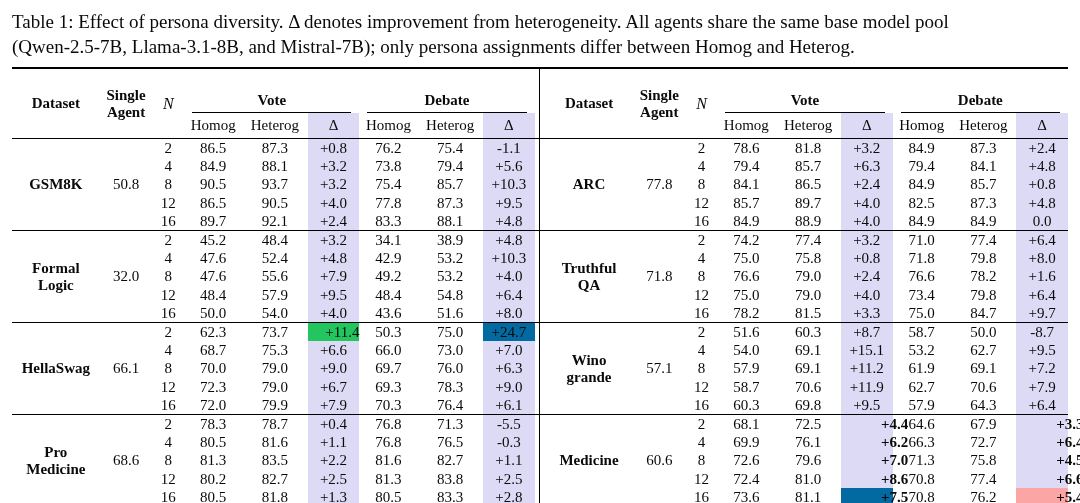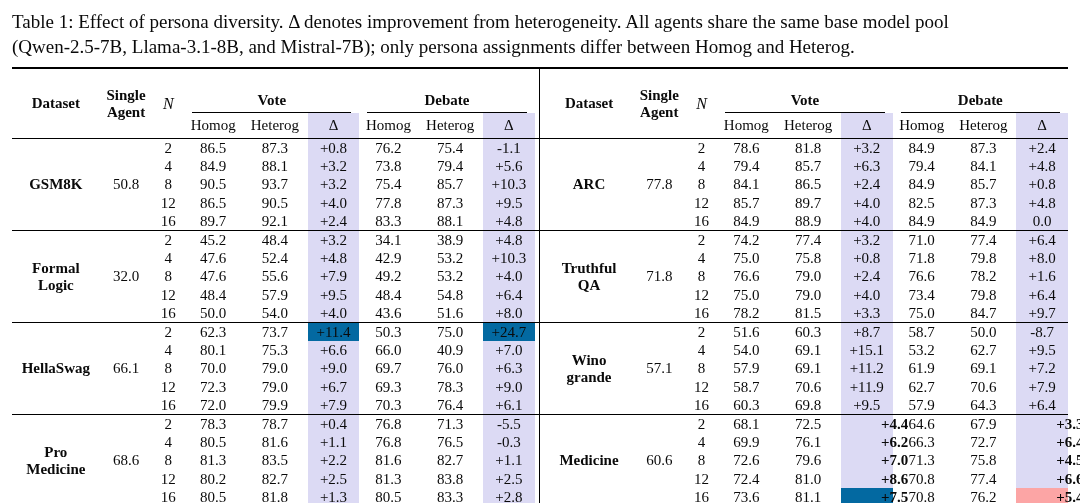--- a/index.html
+++ b/index.html
@@ -280,43 +280,43 @@
         <td class="num">75.0</td>
         <td class="num">84.7</td>
         <td class="delta" style="background-color: rgb(220, 218, 244);">+9.7</td>
       </tr>
       <tr class="block-start">
         <td class="dataset" rowspan="5">HellaSwag</td>
         <td class="single" rowspan="5">66.1</td>
         <td class="n">2</td>
         <td class="num">62.3</td>
         <td class="num">73.7</td>
-        <td class="delta" style="background-color: #0369a1;">+11.4</td>
+        <td class="delta" style="background-color: #22c55e; text-align: right;">+11.4</td>
         <td class="num">50.3</td>
         <td class="num">75.0</td>
         <td class="delta" style="background-color: #0369a1; margin-top: 32px;">+24.7</td>
         <td class="divider" rowspan="5"></td>
         <td class="dataset" rowspan="5">Wino
 grande</td>
         <td class="single" rowspan="5">57.1</td>
         <td class="n">2</td>
         <td class="num">51.6</td>
         <td class="num">60.3</td>
         <td class="delta" style="background-color: rgb(220, 218, 244);">+8.7</td>
         <td class="num">58.7</td>
         <td class="num">50.0</td>
         <td class="delta" style="background-color: rgb(220, 218, 244);">-8.7</td>
       </tr>
       <tr>
         <td class="n">4</td>
-        <td class="num">80.1</td>
+        <td class="num">68.7</td>
         <td class="num">75.3</td>
         <td class="delta" style="background-color: rgb(220, 218, 244);">+6.6</td>
         <td class="num">66.0</td>
-        <td class="num">40.9</td>
+        <td class="num">73.0</td>
         <td class="delta" style="background-color: rgb(220, 218, 244);">+7.0</td>
         <td class="n">4</td>
         <td class="num">54.0</td>
         <td class="num">69.1</td>
         <td class="delta" style="background-color: rgb(220, 218, 244);">+15.1</td>
         <td class="num">53.2</td>
         <td class="num">62.7</td>
         <td class="delta" style="background-color: rgb(220, 218, 244);">+9.5</td>
       </tr>
       <tr>

